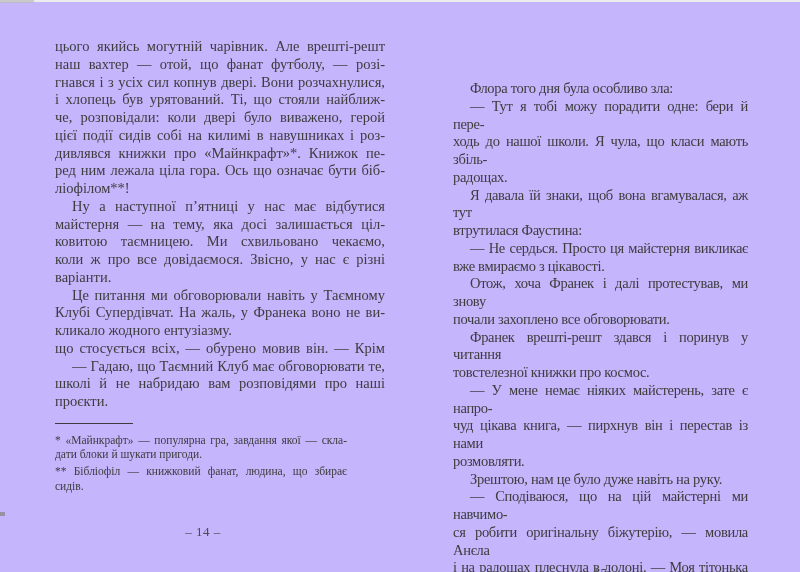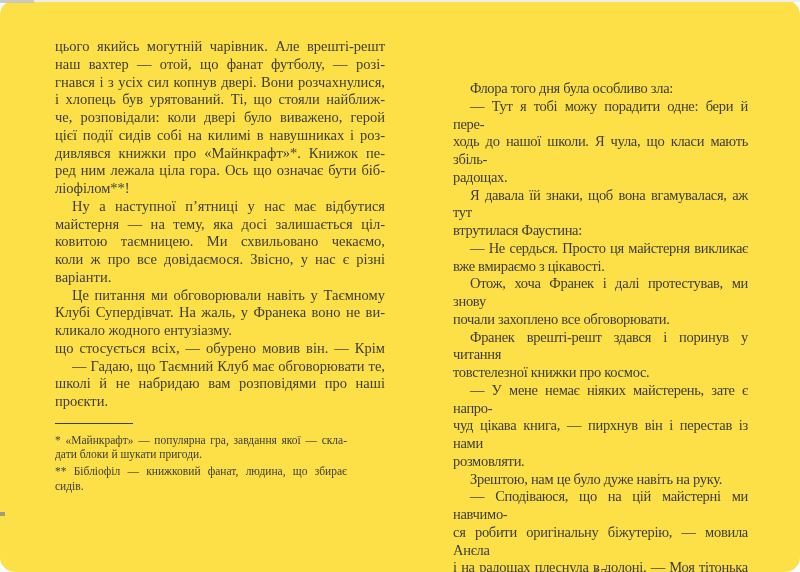--- a/index.html
+++ b/index.html
@@ -3,21 +3,21 @@
 <meta charset="utf-8">
 <style>
   html, body { margin: 0; padding: 0; }
   body {
     width: 800px; height: 572px;
     background: #fcfcfc;
     font-family: "Liberation Serif", "DejaVu Serif", serif;
     overflow: hidden;
     position: relative;
   }
-  .spread { position: absolute; inset: 0; background: #fde047; border-radius: 15px; }
+  .spread { position: absolute; inset: 0; background: #c4b5fd; }
 
   
   .top-strip { position: absolute; top: 0; left: 0; width: 800px; height: 2px; background: #ededed; }
   .corner-smudge { position: absolute; top: 0; left: 0; width: 34px; height: 3px; background: #bdbdbd; opacity: .75; }
   .left-dot { position: absolute; top: 512px; left: 0; width: 5px; height: 4px; background: #8a8a8a; opacity: .8; }
 
   .page { position: absolute; color: #3d3d3d; }
   .page-left  { left: 55px; top: 38px; width: 330px; height: 534px; }
   .page-right { left: 453px; top: 39px; width: 295px; height: 533px; margin-top: 41px; }
 
@@ -89,20 +89,21 @@
     <div class="footnotes">
         <div class="footnote">
           <div class="line">* «Майнкрафт» — популярна гра, завдання якої — скла-</div>
           <div class="line end">дати блоки й шукати пригоди.</div>
         </div>
         <div class="footnote">
           <div class="line">** Бібліофіл — книжковий фанат, людина, що збирає</div>
           <div class="line end">сидів.</div>
         </div>
       </div>
+    <div class="page-number">– 14 –</div>
   </div>
 
   <div class="page page-right">
     <div class="body">
         <div class="line indent end">Флора того дня була особливо зла:</div>
         <div class="line indent">— Тут я тобі можу порадити одне: бери й пере-</div>
         <div class="line">ходь до нашої школи. Я чула, що класи мають збіль-</div>
         <div class="line end">радощах.</div>
         <div class="line indent">Я давала їй знаки, щоб вона вгамувалася, аж тут</div>
         <div class="line end">втрутилася Фаустина:</div>

